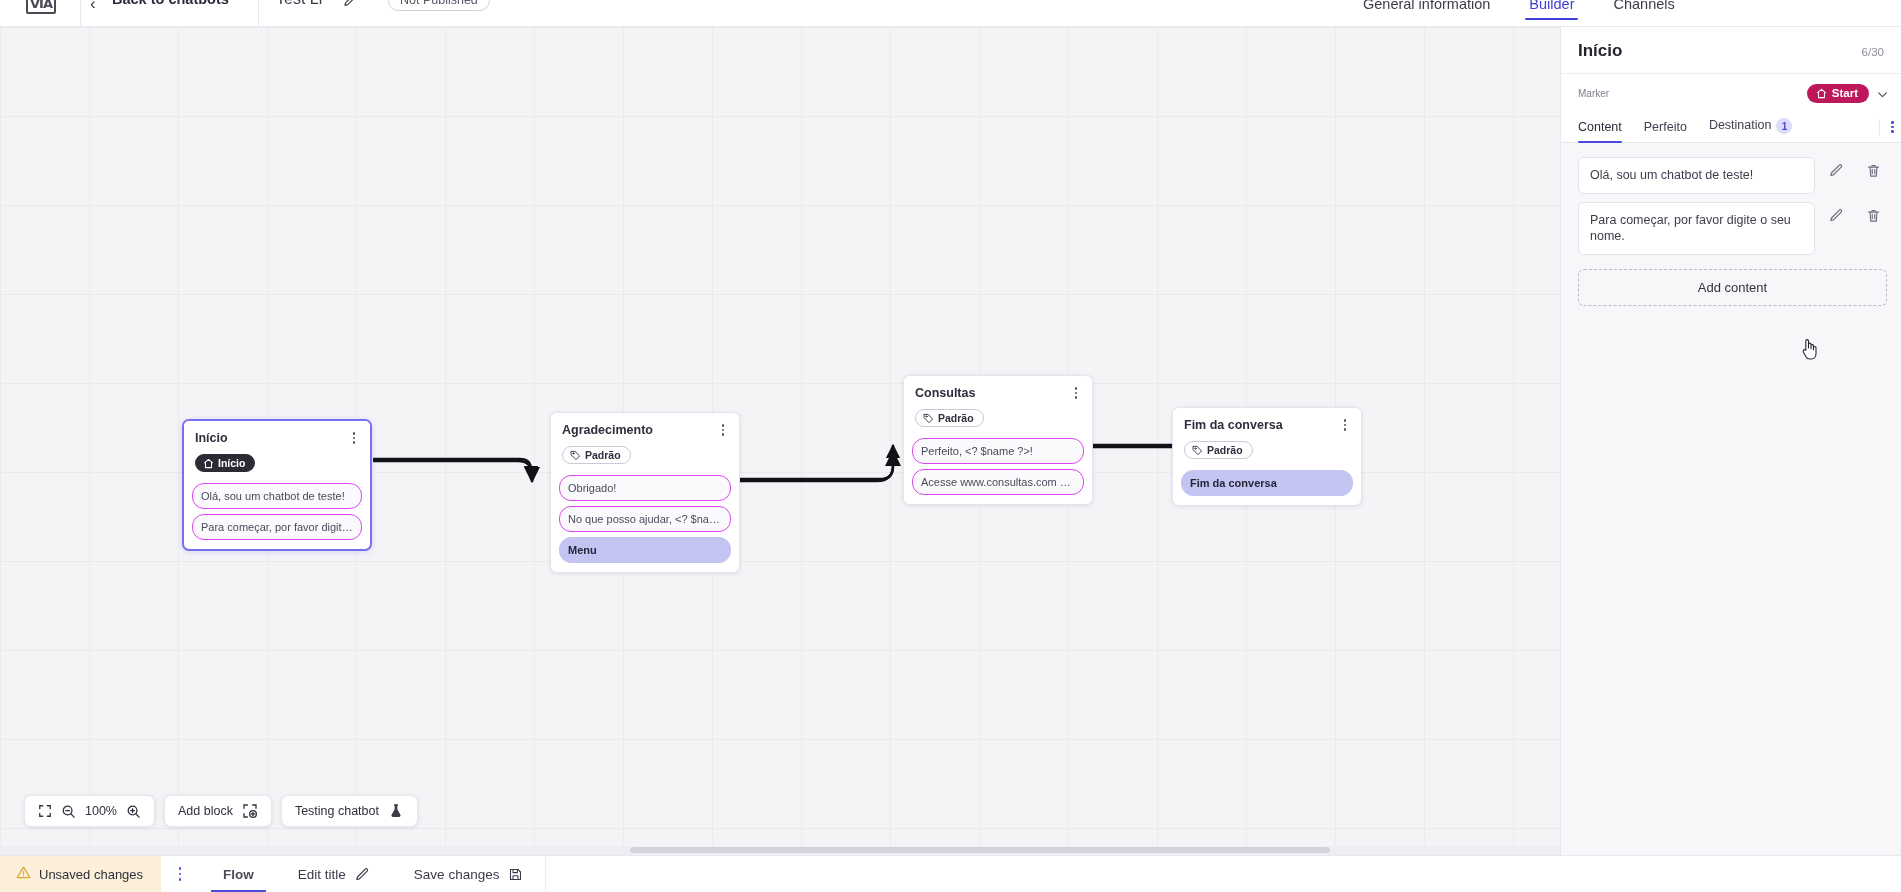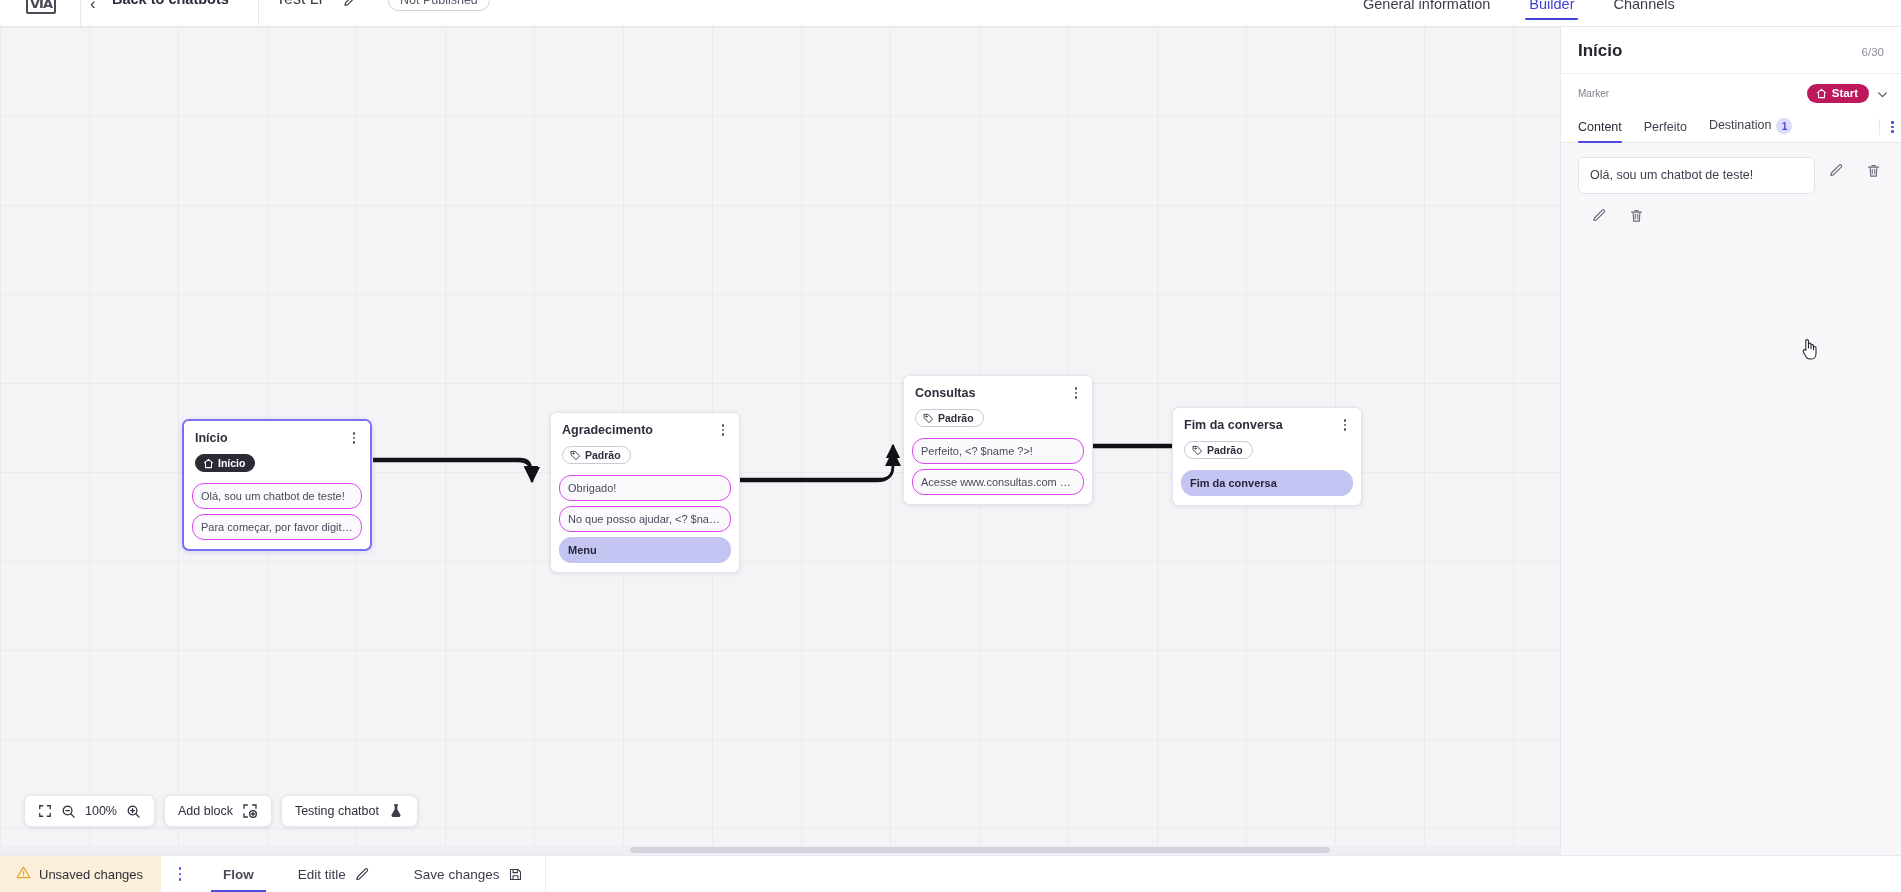--- a/index.html
+++ b/index.html
@@ -481,34 +481,36 @@
           </span>
           <span class="act-icon">
             <svg viewBox="0 0 24 24" fill="none" stroke="currentColor" stroke-width="1.8" stroke-linecap="round" stroke-linejoin="round">
                 <path d="M4 6.5h16M9.5 6.5V4h5v2.5M6.5 6.5 7.5 21h9l1-14.5M10 10v7M14 10v7"></path>
               </svg>
           </span>
         </div>
       </div>
 
       <div class="content-row">
+        <div class="content-box">Para começar, por favor digite o seu nome.</div>
         <div class="row-actions">
           <span class="act-icon">
             <svg viewBox="0 0 24 24" fill="none" stroke="currentColor" stroke-width="1.9" stroke-linecap="round" stroke-linejoin="round">
                 <path d="M16.5 3.5a2.1 2.1 0 0 1 3 3L7 19l-4 1 1-4Z"></path>
               </svg>
           </span>
           <span class="act-icon">
             <svg viewBox="0 0 24 24" fill="none" stroke="currentColor" stroke-width="1.8" stroke-linecap="round" stroke-linejoin="round">
                 <path d="M4 6.5h16M9.5 6.5V4h5v2.5M6.5 6.5 7.5 21h9l1-14.5M10 10v7M14 10v7"></path>
               </svg>
           </span>
         </div>
       </div>
 
+      <div class="add-content">Add content</div>
     </div>
   </div>
 </div>
 
 <div class="cursor-hand">
   <svg viewBox="0 0 24 28" fill="#fff" stroke="#23232e" stroke-width="1.3" stroke-linejoin="round">
     <path d="M7 3.5a1.6 1.6 0 0 1 3.2 0V12V7.6a1.5 1.5 0 0 1 3 0V13v-3.6a1.5 1.5 0 0 1 3 0V14v-2.3a1.5 1.5 0 0 1 3 0V19c0 3.3-2.2 6.3-5.6 6.3H12c-2.6 0-3.8-1.1-5-3.2L4.2 17c-.7-1.2-.3-2.3.7-2.8 1-.5 1.8 0 2.1.6V3.5Z"></path>
   </svg>
 </div>
 

